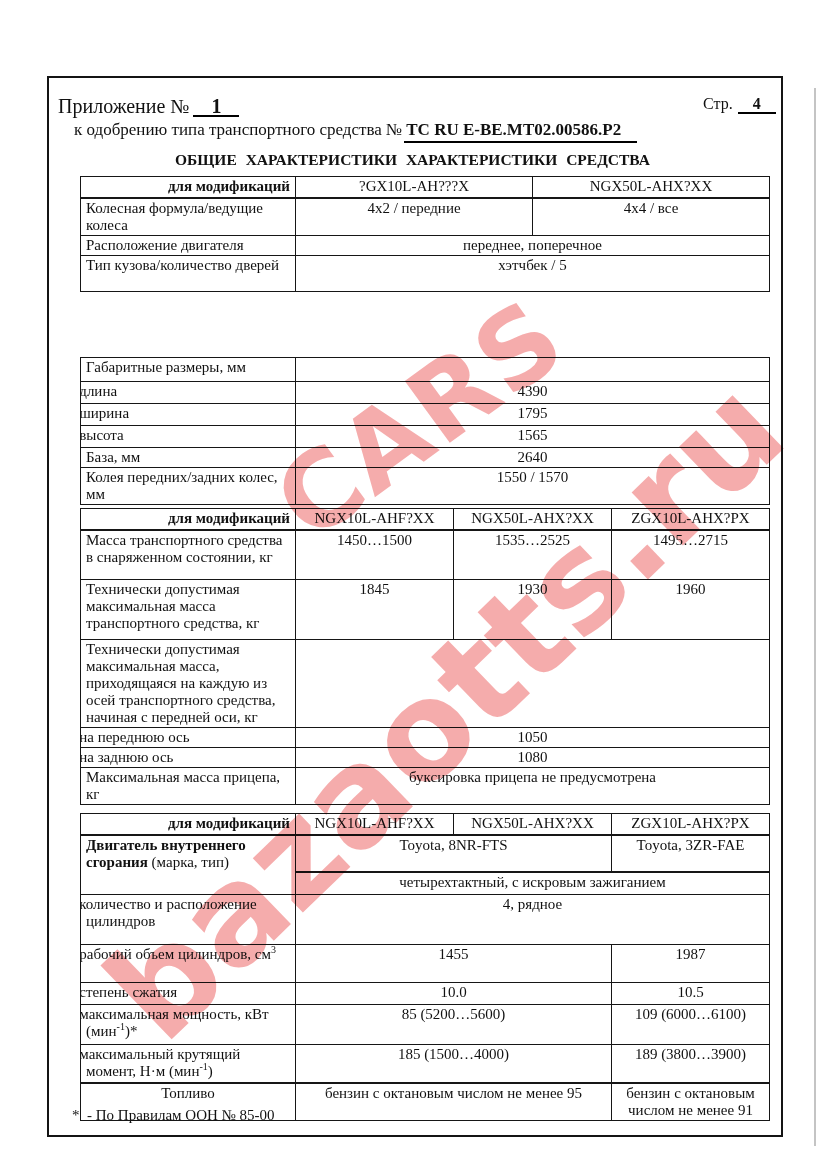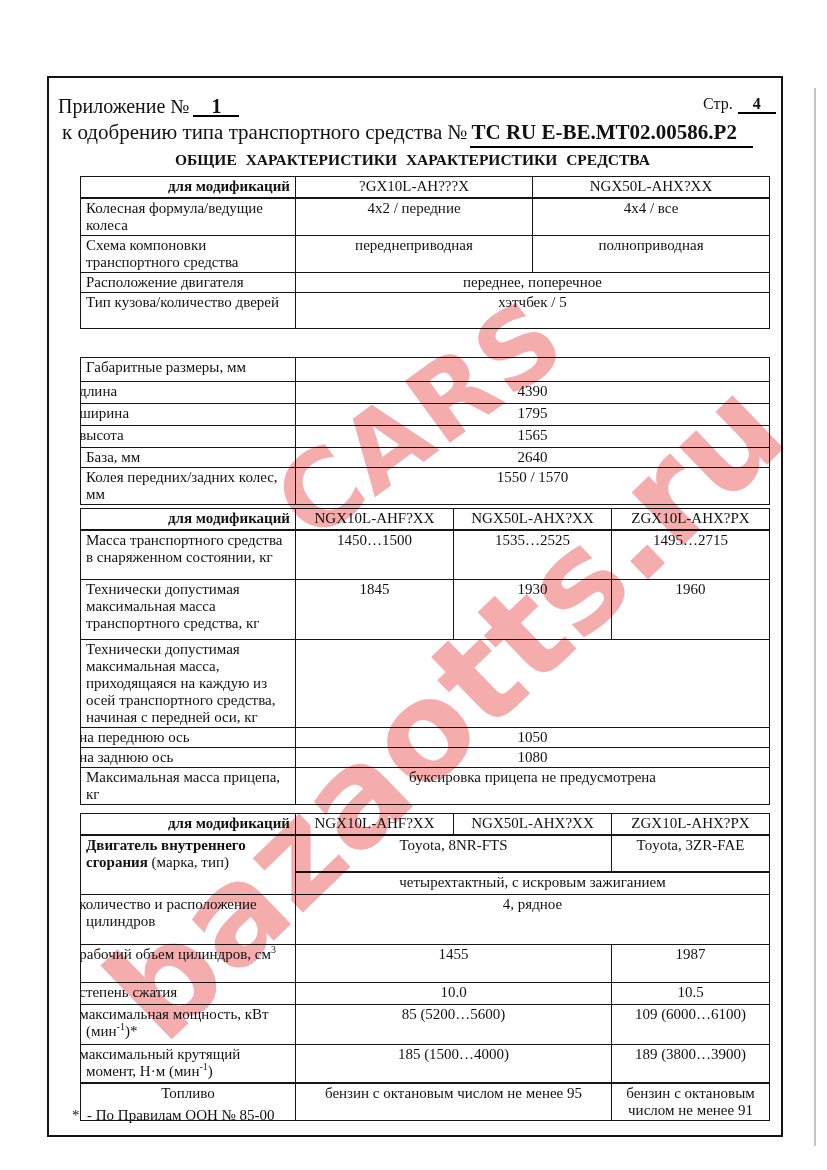--- a/index.html
+++ b/index.html
@@ -4,21 +4,21 @@
 <style>
   html,body{margin:0;padding:0;background:#ffffff;}
   body{width:827px;height:1170px;overflow:hidden;position:relative;
        font-family:"Liberation Serif","DejaVu Serif",serif;color:#111;}
   .page{position:absolute;inset:0;background:#fff;overflow:hidden;}
   .frame{position:absolute;left:47px;top:76px;width:736px;height:1061px;
          border:2px solid #141414;box-sizing:border-box;}
   .edge-line{position:absolute;left:814px;top:88px;width:2px;height:1058px;background:#c4c4c4;}
 
   .hdr-row1{position:absolute;left:58px;top:95px;font-size:20px;}
-  .hdr-row2{position:absolute;left:62px;top:120px;font-size:21px;}
+  .hdr-row2{position:absolute;left:74px;top:120px;font-size:17px;}
   .u-num{display:inline-block;text-align:center;font-weight:bold;
          border-bottom:2px solid #000;padding-bottom:0;line-height:17px;}
   .appendix-num{width:46px;margin-left:4px;}
   .page-num{width:38px;margin-left:5px;}
   .str-block{position:absolute;left:703px;top:95px;font-size:16px;width:110px;}
   .approval-num{font-weight:bold;border-bottom:2px solid #000;display:inline-block;
                 padding:0 16px 1px 2px;margin-left:2px;}
   .title{position:absolute;left:68px;top:151px;width:689px;text-align:center;
          font-weight:bold;font-size:15.5px;word-spacing:5px;}
 
@@ -74,25 +74,20 @@
         <tr style="height:21px">
       <td class="hdr-lbl">для модификаций</td>
       <td class="c hdr">?GX10L-AH???X</td>
       <td class="c hdr">NGX50L-AHX?XX</td>
     </tr>
     <tr style="height:36px">
       <td class="lbl">Колесная формула/ведущие колеса</td>
       <td class="c">4х2 / передние</td>
       <td class="c">4х4 / все</td>
     </tr>
-    <tr style="height:36px">
-      <td class="lbl">Схема компоновки транспортного средства</td>
-      <td class="c">переднеприводная</td>
-      <td class="c">полноприводная</td>
-    </tr>
     <tr style="height:20px">
       <td class="lbl">Расположение двигателя</td>
       <td class="c" colspan="2">переднее, поперечное</td>
     </tr>
     <tr style="height:36px">
       <td class="lbl">Тип кузова/количество дверей</td>
       <td class="c" colspan="2">хэтчбек / 5</td>
     </tr>
   </tbody>
     </table>

